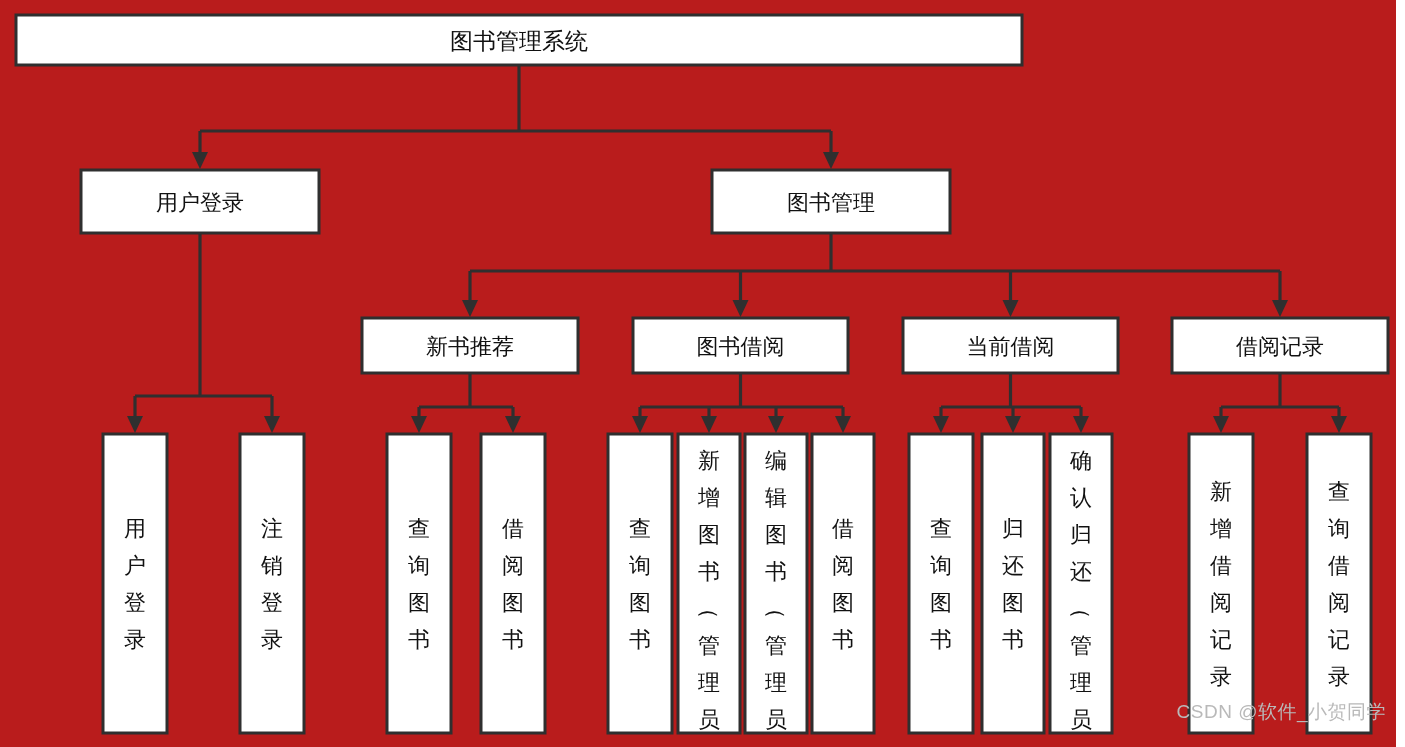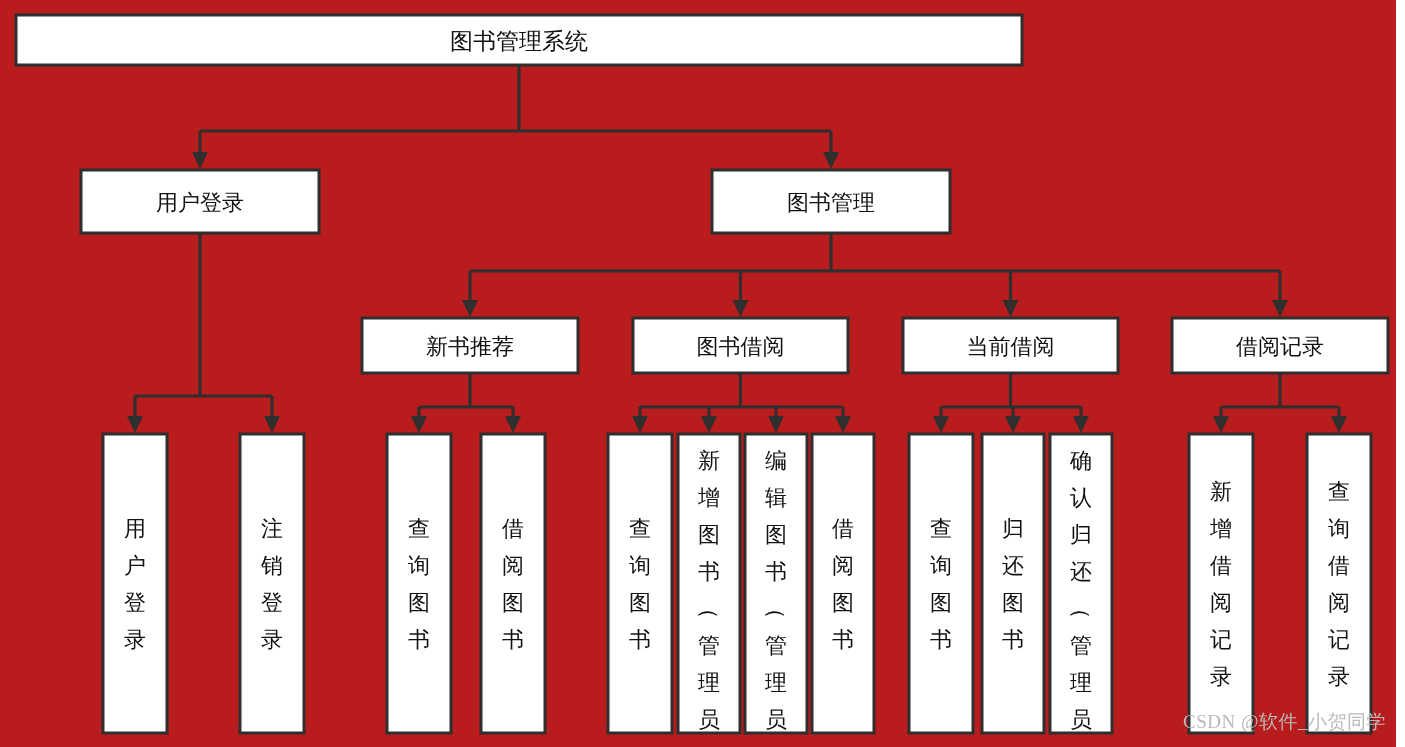--- a/index.html
+++ b/index.html
@@ -55,22 +55,22 @@
   .leaf-label-char {
     fill: #111111;
     font-family: "DejaVu Sans", "Liberation Sans", sans-serif;
     font-size: 22px;
     text-anchor: middle;
     dominant-baseline: central;
   }
   #watermark {
     position: absolute;
     right: 10px;
-    bottom: 12px;
-    font-family: Liberation Serif, serif;
+    bottom: 22px;
+    font-family: Liberation Sans, sans-serif;
     font-size: 19px;
     color: #b9b9b9;
     white-space: nowrap;
     letter-spacing: 0.5px;
     user-select: none;
   }
 </style>
 </head>
 <body>
 

